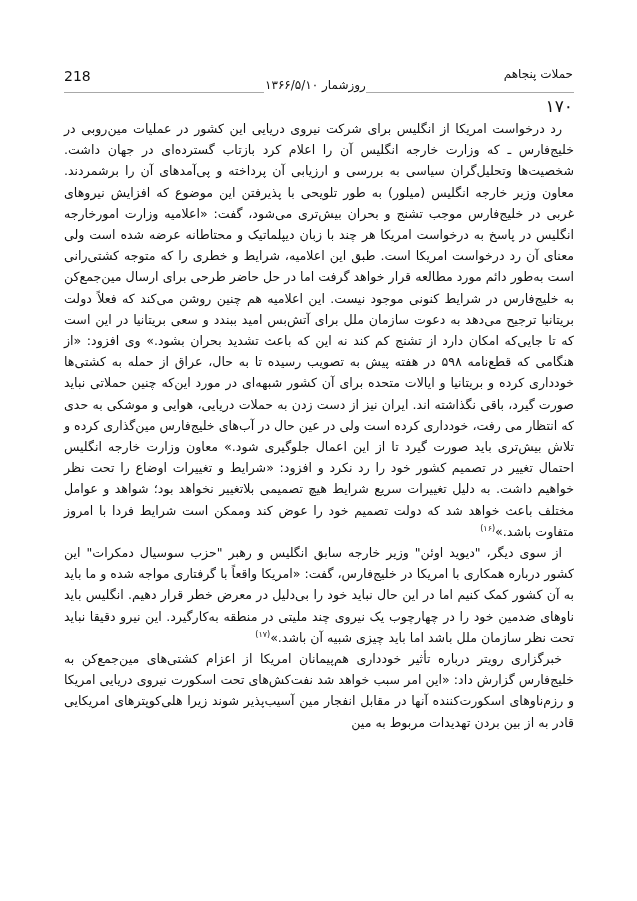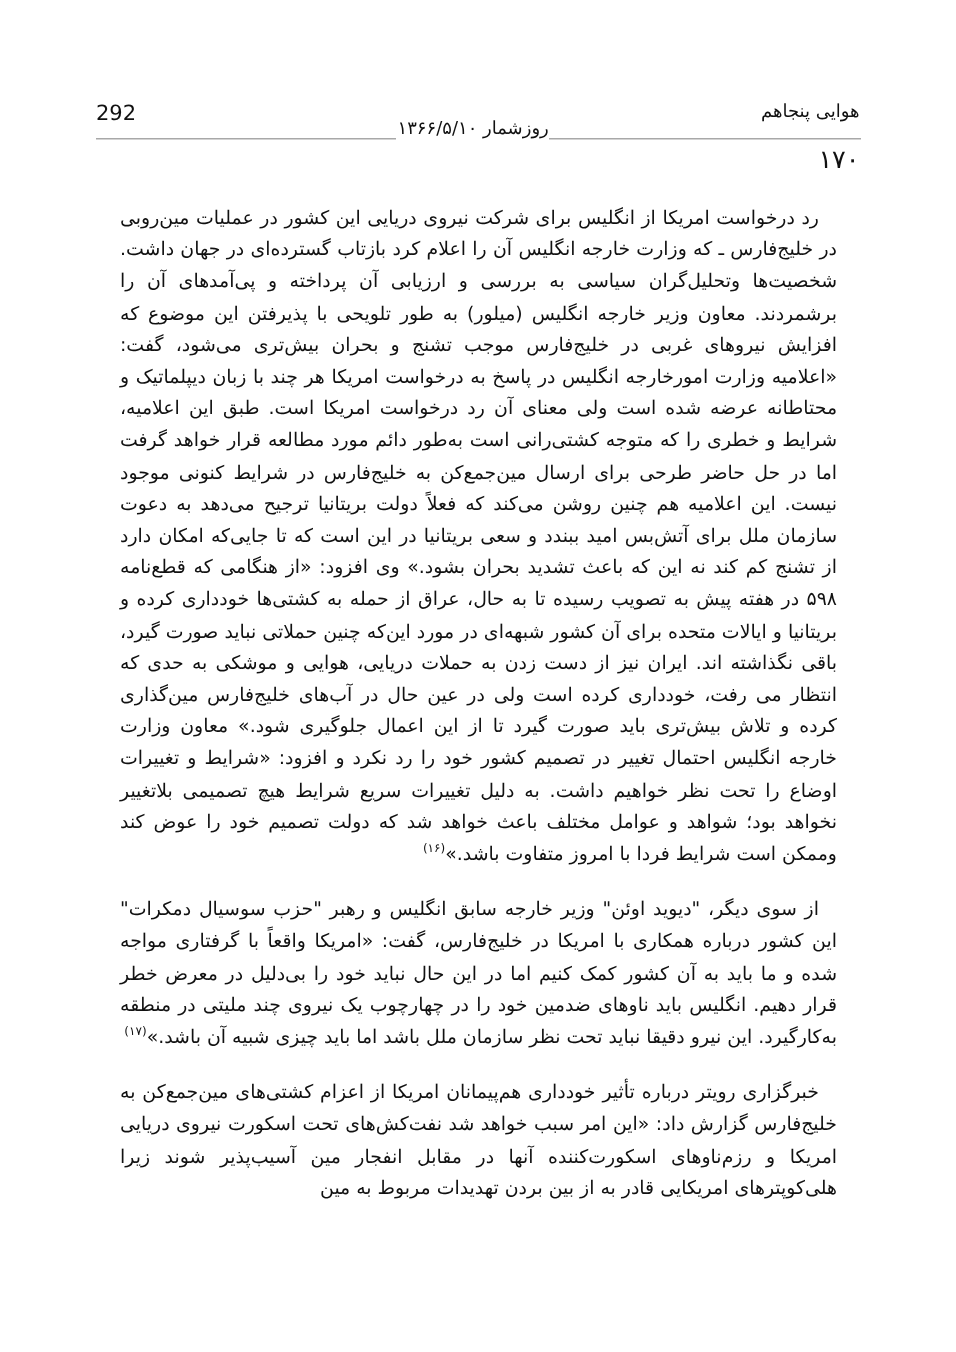--- a/index.html
+++ b/index.html
@@ -11,31 +11,31 @@
   .hdr-right-title { position: absolute; right: 64px; top: 67px; font-size: 12px; direction: rtl; }
   .hdr-center { position: absolute; left: 265px; top: 78px; font-size: 12px; direction: rtl; white-space: nowrap; }
   .hdr-rule { position: absolute; height: 1px; background: #a8a8a8; top: 92px; }
   .hdr-rule.left { left: 64px; width: 200px; }
   .hdr-rule.right { left: 366px; width: 208px; }
 
   .entry-num { position: absolute; right: 64px; top: 96px; font-size: 17px; direction: rtl; font-family: Liberation Serif, serif; }
 
   .body { position: absolute; left: 64px; top: 118px; width: 510px; direction: rtl;
           text-align: justify; text-align-last: auto; font-size: 12.6px; line-height: 21.2px; }
-  .body p { margin: 16px; text-indent: 12px; }
+  .body p { margin: 0; text-indent: 12px; }
   .body p + p { margin-top: 0; }
   .fn { font-size: 8px; vertical-align: super; line-height: 0; }
 </style>
 </head>
 <body>
 
 <div class="page">
 
-  <div class="hdr-left-num">292</div>
-  <div class="hdr-right-title">هوایی پنجاهم</div>
+  <div class="hdr-left-num">218</div>
+  <div class="hdr-right-title">حملات پنجاهم</div>
   <div class="hdr-rule left"></div>
   <div class="hdr-center">روزشمار ۱۳۶۶/۵/۱۰</div>
   <div class="hdr-rule right"></div>
 
   <div class="entry-num">۱۷۰</div>
 
   <div class="body">
     <p><span>رد درخواست امریکا از انگلیس برای شرکت نیروی دریایی این کشور در عملیات مین‌روبی در خلیج‌فارس ـ که وزارت خارجه انگلیس آن را اعلام کرد بازتاب گسترده‌ای در جهان داشت. شخصیت‌ها وتحلیل‌گران سیاسی به بررسی و ارزیابی آن پرداخته و پی‌آمدهای آن را برشمردند. معاون وزیر خارجه انگلیس (میلور) به طور تلویحی با پذیرفتن این موضوع که افزایش نیروهای غربی در خلیج‌فارس موجب تشنج و بحران بیش‌تری می‌شود، گفت: «اعلامیه وزارت امورخارجه انگلیس در پاسخ به درخواست امریکا هر چند با زبان دیپلماتیک و محتاطانه عرضه شده است ولی معنای آن رد درخواست امریکا است. طبق این اعلامیه، شرایط و خطری را که متوجه کشتی‌رانی است به‌طور دائم مورد مطالعه قرار خواهد گرفت اما در حل حاضر طرحی برای ارسال مین‌جمع‌کن به خلیج‌فارس در شرایط کنونی موجود نیست. این اعلامیه هم چنین روشن می‌کند که فعلاً دولت بریتانیا ترجیح می‌دهد به دعوت سازمان ملل برای آتش‌بس امید ببندد و سعی بریتانیا در این است که تا جایی‌که امکان دارد از تشنج کم کند نه این که باعث تشدید بحران بشود.» وی افزود: «از هنگامی که قطع‌نامه ۵۹۸ در هفته پیش به تصویب رسیده تا به حال، عراق از حمله به کشتی‌ها خودداری کرده و بریتانیا و ایالات متحده برای آن کشور شبهه‌ای در مورد این‌که چنین حملاتی نباید صورت گیرد، باقی نگذاشته اند. ایران نیز از دست زدن به حملات دریایی، هوایی و موشکی به حدی که انتظار می رفت، خودداری کرده است ولی در عین حال در آب‌های خلیج‌فارس مین‌گذاری کرده و تلاش بیش‌تری باید صورت گیرد تا از این اعمال جلوگیری شود.» معاون وزارت خارجه انگلیس احتمال تغییر در تصمیم کشور خود را رد نکرد و افزود: «شرایط و تغییرات اوضاع را تحت نظر خواهیم داشت. به دلیل تغییرات سریع شرایط هیچ تصمیمی بلاتغییر نخواهد بود؛ شواهد و عوامل مختلف باعث خواهد شد که دولت تصمیم خود را عوض کند وممکن است شرایط فردا با امروز متفاوت باشد.»</span><sup class="fn">(۱۶)</sup></p>
     <p><span>از سوی دیگر، "دیوید اوئن" وزیر خارجه سابق انگلیس و رهبر "حزب سوسیال دمکرات" این کشور درباره همکاری با امریکا در خلیج‌فارس، گفت: «امریکا واقعاً با گرفتاری مواجه شده و ما باید به آن کشور کمک کنیم اما در این حال نباید خود را بی‌دلیل در معرض خطر قرار دهیم. انگلیس باید ناوهای ضدمین خود را در چهارچوب یک نیروی چند ملیتی در منطقه به‌کارگیرد. این نیرو دقیقا نباید تحت نظر سازمان ملل باشد اما باید چیزی شبیه آن باشد.»</span><sup class="fn">(۱۷)</sup></p>
     <p><span>خبرگزاری رویتر درباره تأثیر خودداری هم‌پیمانان امریکا از اعزام کشتی‌های مین‌جمع‌کن به خلیج‌فارس گزارش داد: «این امر سبب خواهد شد نفت‌کش‌های تحت اسکورت نیروی دریایی امریکا و رزم‌ناوهای اسکورت‌کننده آنها در مقابل انفجار مین آسیب‌پذیر شوند زیرا هلی‌کوپترهای امریکایی قادر به از بین بردن تهدیدات مربوط به مین</span><sup class="fn"></sup></p>

